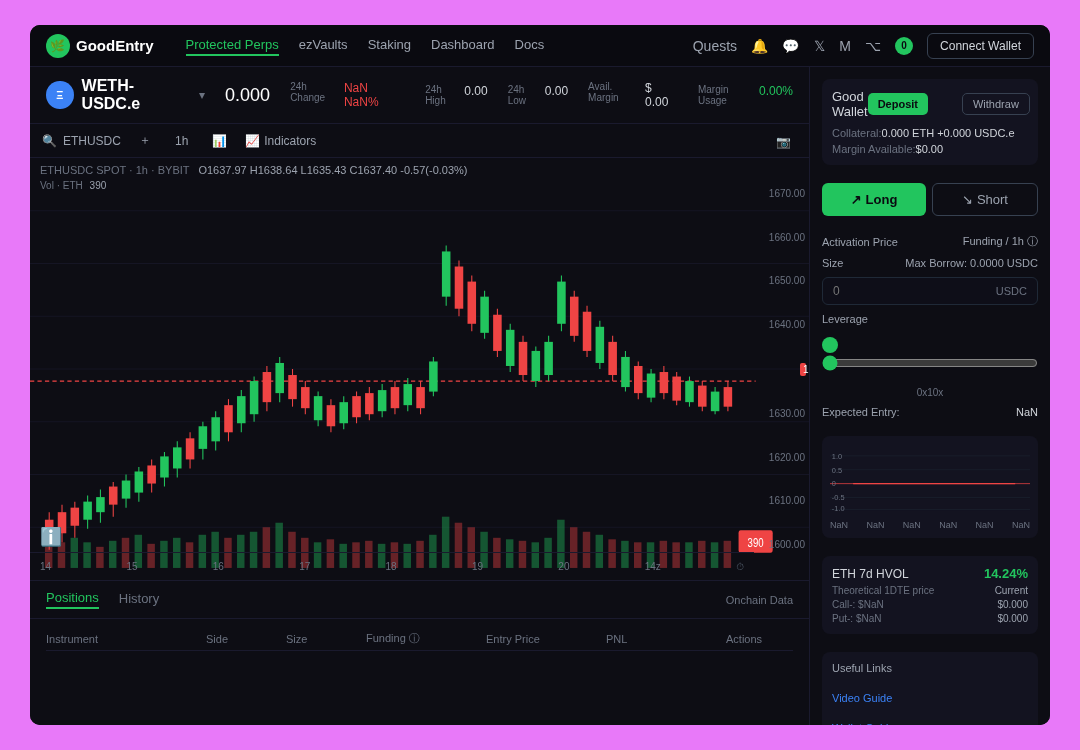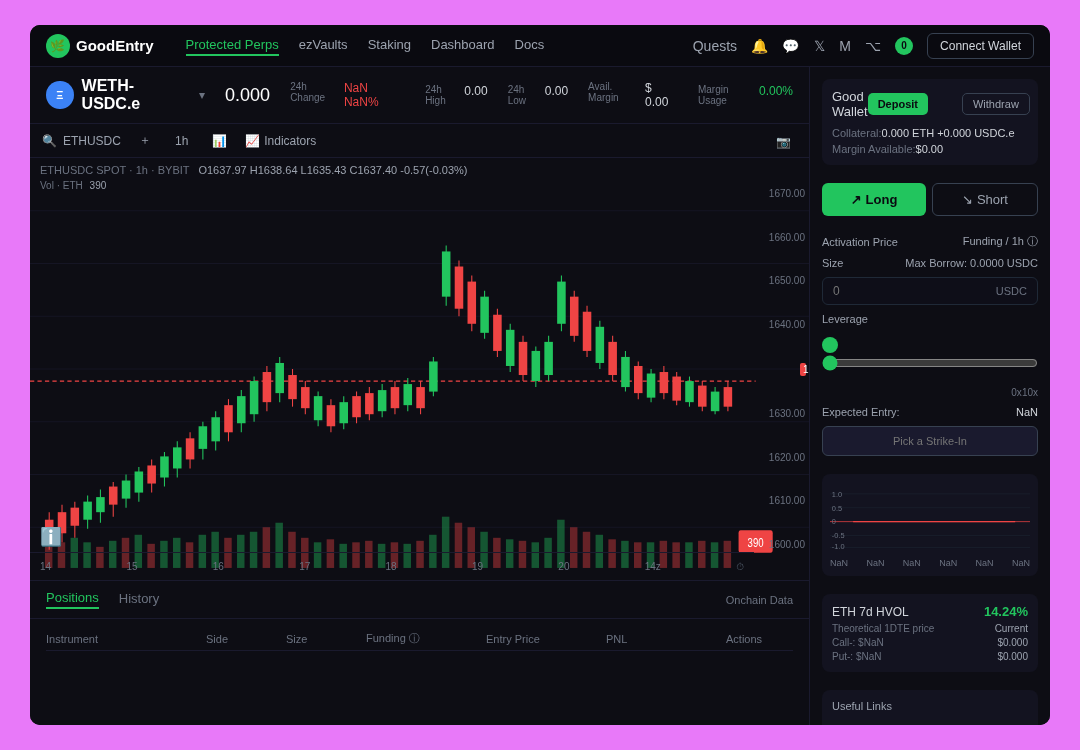--- a/index.html
+++ b/index.html
@@ -469,21 +469,21 @@
       margin: 4px 0;
       position: relative;
     }
     .leverage-slider {
       width: 100%;
       accent-color: #22c55e;
       cursor: pointer;
     }
     .leverage-range-labels {
       display: flex;
-      justify-content: flex-end;
+      justify-content: center;
       color: #6b7280;
       font-size: 10px;
     }
     
     .strike-input {
       background: #1a1a2e;
       border: 1px solid #374151;
       border-radius: 6px;
       padding: 8px 10px;
       color: #6b7280;
@@ -957,21 +957,20 @@
         <div class="leverage-range-labels">
           <span>0x</span>
           <span>10x</span>
         </div>
 
         <div class="form-row">
           <span class="form-label">Expected Entry:</span>
           <span class="form-value">NaN</span>
         </div>
 
-        <input type="text" class="strike-input" placeholder="Pick a Strike-In" style="">
       </div>
 
       <div class="mini-chart-section">
         <svg class="mini-chart-svg" viewBox="0 0 216 70">
 
           <line x1="0" y1="10" x2="216" y2="10" stroke="#1f2937" stroke-width="0.5"></line>
           <line x1="0" y1="25" x2="216" y2="25" stroke="#1f2937" stroke-width="0.5"></line>
           <line x1="0" y1="40" x2="216" y2="40" stroke="#ef4444" stroke-width="0.8"></line>
           <line x1="0" y1="55" x2="216" y2="55" stroke="#1f2937" stroke-width="0.5"></line>
           <line x1="0" y1="68" x2="216" y2="68" stroke="#1f2937" stroke-width="0.5"></line>

